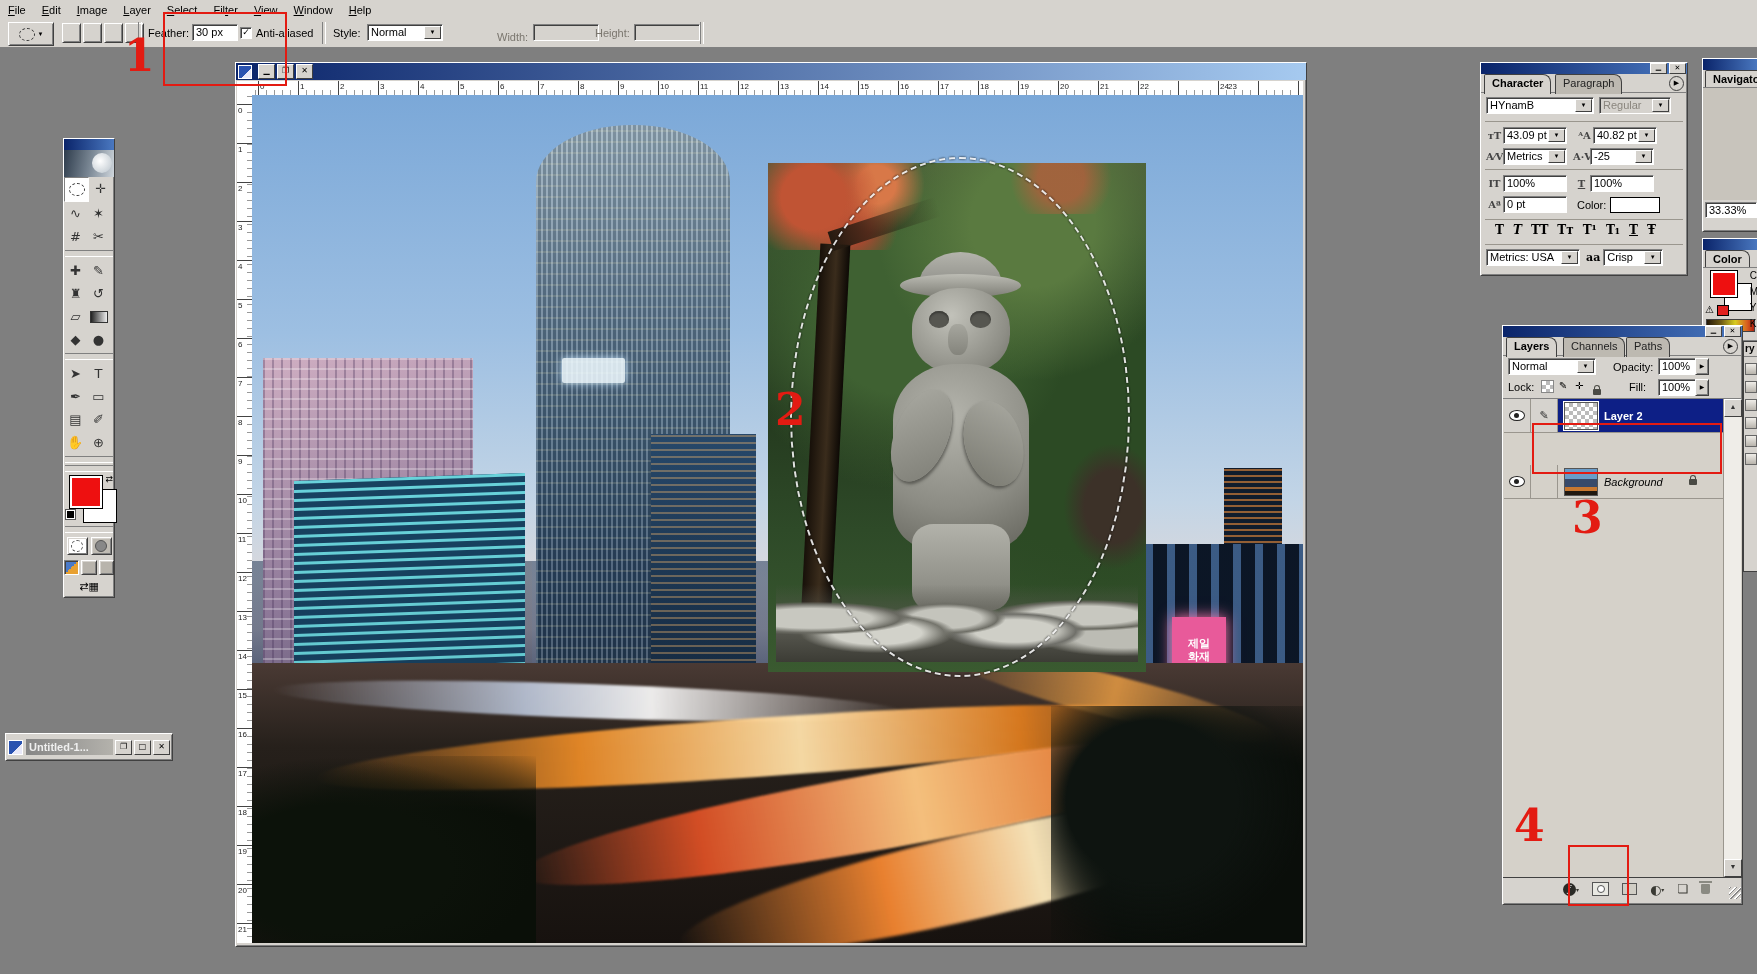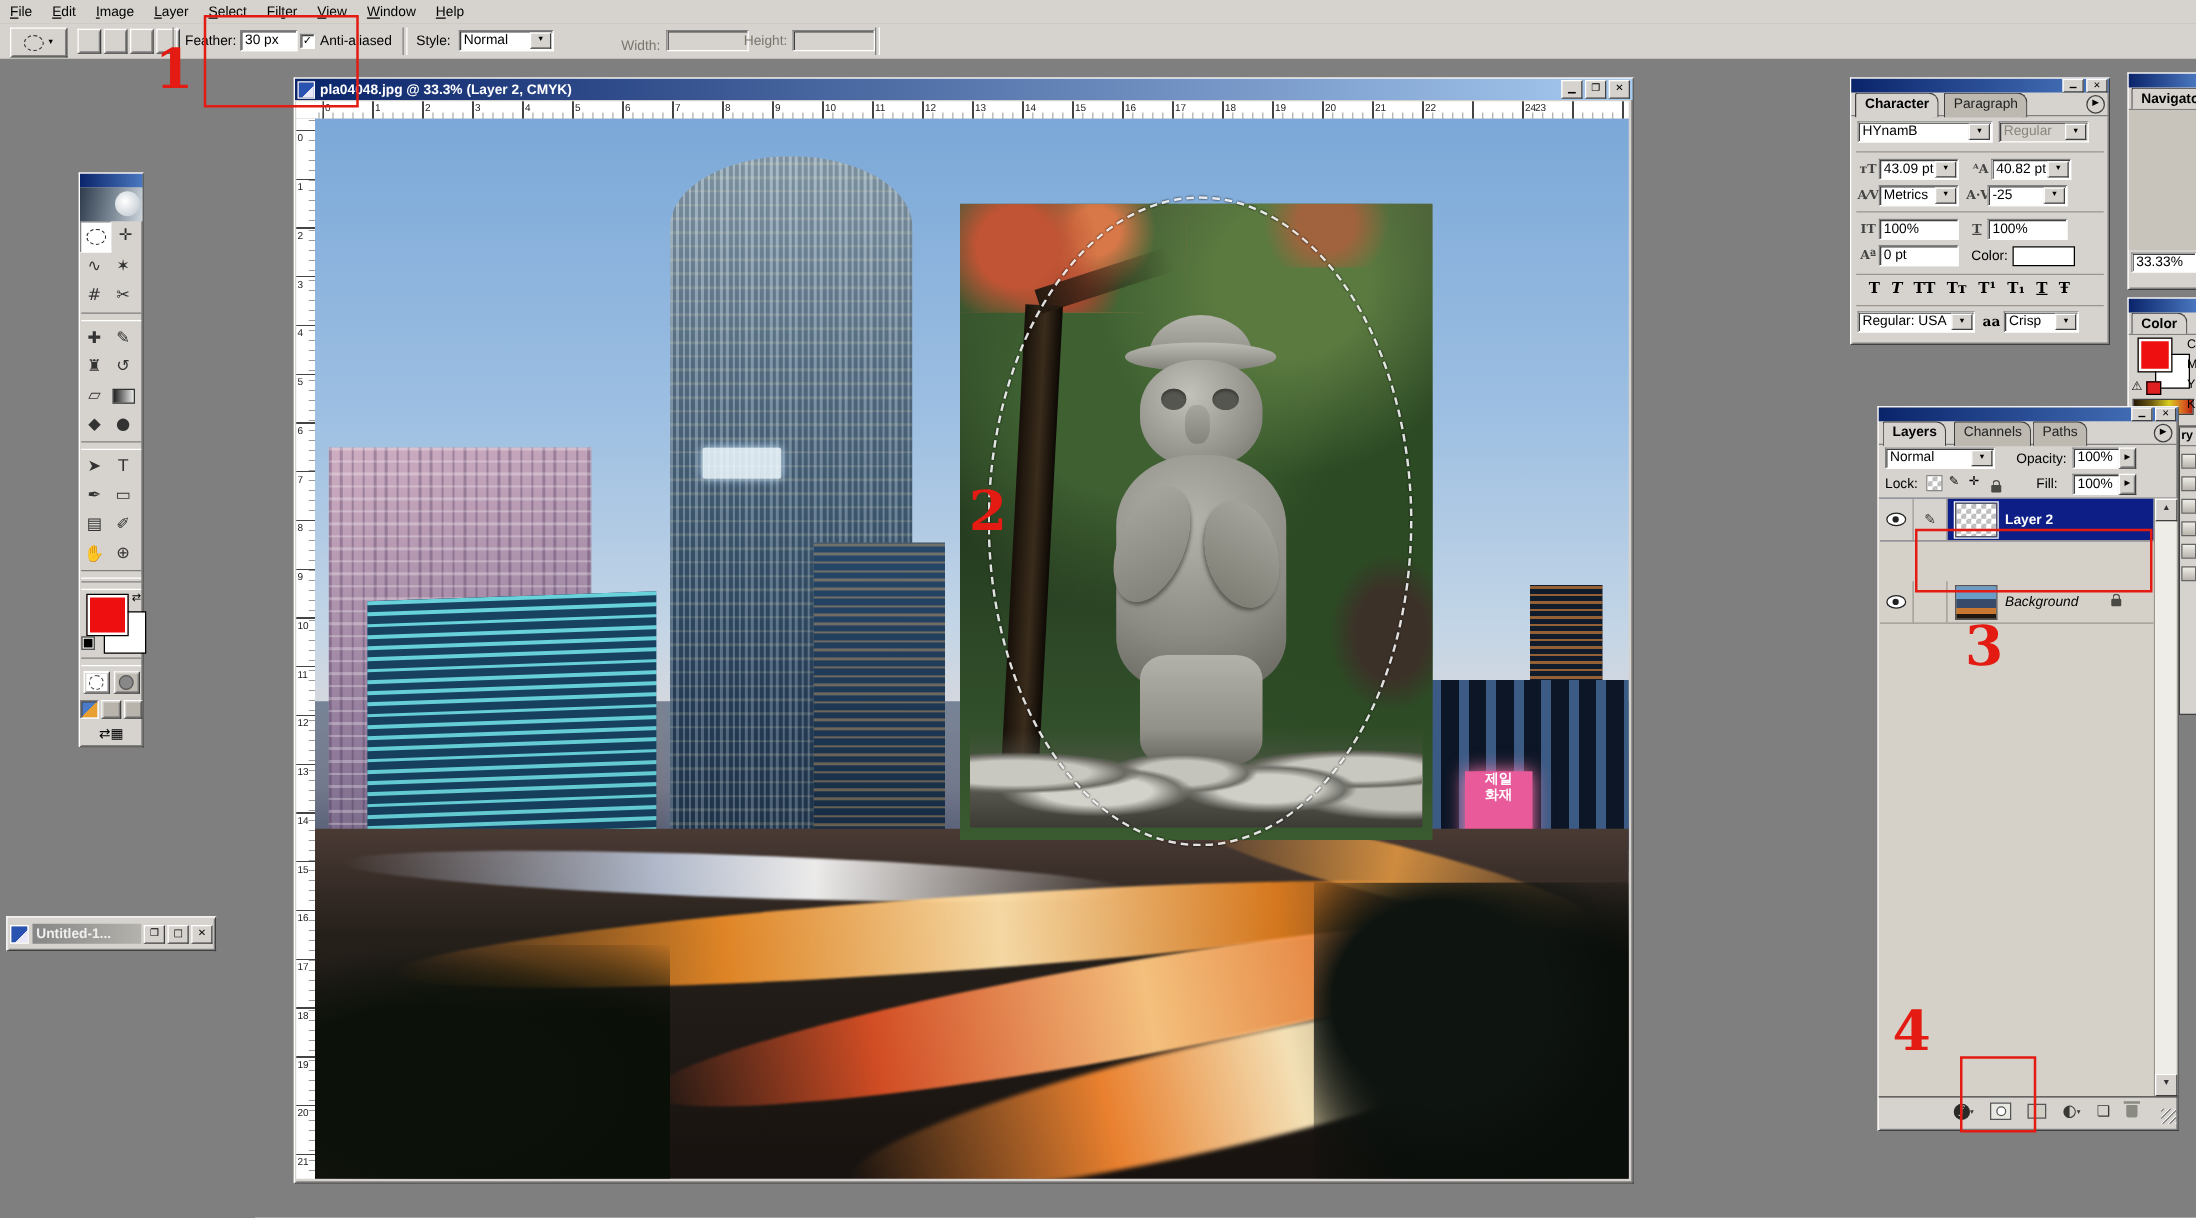--- a/index.html
+++ b/index.html
@@ -184,21 +184,20 @@
     <span class="sunken" style="width:14px;height:13px;background:linear-gradient(135deg,#4a7ac8 50%,#e8a030 50%)"></span>
     <span class="raised" style="width:14px;height:13px;background:#b8b4ac"></span>
     <span class="raised" style="width:14px;height:13px;background:#b8b4ac"></span>
   </div>
   <div style="text-align:center;padding:2px 0 4px 0;font-family:'DejaVu Sans',sans-serif;font-size:11px">⇄▦</div>
 </div>
 
 <div class="abs raised" style="left:235px;top:62px;width:1070px;height:883px;background:#d6d3ce">
   <div class="titlebar">
     <span style="width:12px;height:12px;margin-right:4px;background:linear-gradient(135deg,#2a52b0 60%,#e8e8f8 60%);border:1px solid #fff"></span>
-    <span style="flex:1">pla04048.jpg @ 33.3% (Layer 2, CMYK)</span>
     <span class="tbtn">▁</span>
     <span class="tbtn">❐</span>
     <span class="tbtn">✕</span>
   </div>
 
   <div class="ruler" style="left:1px;top:18px;width:15px;height:14px;border-right:1px solid #888;border-bottom:1px solid #888"></div>
   <div class="ruler" id="hruler" style="left:16px;top:18px;width:1051px;height:14px;border-bottom:1px solid #888;
        background-image:repeating-linear-gradient(90deg,#444 0 1px,transparent 1px 40px),repeating-linear-gradient(90deg,#999 0 1px,transparent 1px 8px);
        background-size:100% 100%,100% 5px;background-position:6px bottom,6px bottom;background-repeat:no-repeat,repeat-x">
       <span class="rnum" style="left: 8px; top: 1px;">0</span>
@@ -258,21 +257,21 @@
   <div class="abs" style="left:16px;top:32px;width:1051px;height:848px;overflow:hidden;background:linear-gradient(180deg,#7ba8d8 0%,#9dbfe2 28%,#c3d5e6 48%,#d9d8dc 57%,#cfc3c9 63%,#8a8798 68%)">
 
     <div class="abs" style="left:0;top:55%;width:100%;height:16%;background:repeating-linear-gradient(90deg,rgba(40,60,90,.55) 0 26px,rgba(90,110,140,.35) 26px 40px,rgba(30,45,70,.5) 40px 70px)"></div>
     <div class="abs" style="left:1%;top:31%;width:20%;height:44%;background:repeating-linear-gradient(180deg,rgba(255,255,255,.28) 0 2px,transparent 2px 10px),repeating-linear-gradient(90deg,rgba(60,40,80,.3) 0 2px,transparent 2px 9px),linear-gradient(165deg,#cfaec2,#8d7898 60%,#58536e)"></div>
     <div class="abs" style="left:4%;top:45%;width:22%;height:40%;transform:skewY(-2deg);background:repeating-linear-gradient(180deg,rgba(120,240,240,.75) 0 3px,rgba(20,60,90,.9) 3px 9px),linear-gradient(180deg,#3a7a9a,#123048)"></div>
     <div class="abs" style="left:27%;top:3.5%;width:18.5%;height:67%;border-radius:50% 50% 0 0/10% 10% 0 0;background:repeating-linear-gradient(0deg,rgba(255,244,190,.14) 0 2px,transparent 2px 11px),repeating-linear-gradient(90deg,rgba(255,255,255,.2) 0 2px,rgba(0,0,0,.14) 2px 5px),linear-gradient(180deg,#93aaba 0%,#5d7890 32%,#3d5a74 58%,#2a4460 78%,#223850 100%)"></div>
     <div class="abs" style="left:29.5%;top:31%;width:6%;height:3%;background:rgba(240,250,255,.85);box-shadow:0 0 8px rgba(200,230,255,.9);border-radius:2px"></div>
     <div class="abs" style="left:38%;top:40%;width:10%;height:30%;background:repeating-linear-gradient(0deg,rgba(255,190,110,.35) 0 2px,transparent 2px 7px),linear-gradient(180deg,#27486a,#15293f)"></div>
     <div class="abs" style="left:92.5%;top:44%;width:5.5%;height:30%;background:repeating-linear-gradient(0deg,rgba(255,150,60,.55) 0 2px,transparent 2px 6px),#101c2c"></div>
     <div class="abs" style="left:85%;top:53%;width:15%;height:16%;background:repeating-linear-gradient(90deg,rgba(90,140,200,.5) 0 8px,rgba(10,20,35,.9) 8px 22px),#1c2a40"></div>
-    <div class="abs" style="left:87.5%;top:61.5%;width:5.2%;height:8%;background:#e85a9a;box-shadow:0 0 14px #ff7ab0;color:#fff;font-size:11px;font-weight:bold;display:flex;justify-content:center;text-align:center;line-height:13px;writing-mode:horizontal-tb">
+    <div class="abs" style="left:87.5%;top:61.5%;width:5.2%;height:8%;background:#e85a9a;box-shadow:0 0 14px #ff7ab0;color:#fff;font-size:11px;font-weight:bold;display:flex;align-items:center;justify-content:center;text-align:center;line-height:13px;writing-mode:horizontal-tb">
         <span style="width:30px;word-break:break-all">제일화재</span>
       </div>
 
     <div class="abs" style="left:0;top:67%;width:100%;height:33%;background:linear-gradient(180deg,#4a3a34 0,#26201b 30%,#17120f 100%)"></div>
     <div class="abs" style="left:2%;top:69.5%;width:60%;height:4%;border-radius:50%;transform:rotate(2deg);background:linear-gradient(90deg,transparent,rgba(215,230,255,.75) 40%,rgba(255,255,255,.9) 60%,transparent);filter:blur(1px)"></div>
     <div class="abs" style="left:6%;top:73.5%;width:84%;height:7%;border-radius:50%;transform:rotate(-4deg);background:linear-gradient(90deg,transparent,rgba(255,150,40,.85) 30%,rgba(255,225,170,.95) 55%,rgba(255,140,30,.8) 80%,transparent);filter:blur(1px)"></div>
     <div class="abs" style="left:25%;top:80%;width:70%;height:9%;border-radius:50%;transform:rotate(-10deg);background:linear-gradient(90deg,transparent,rgba(255,90,40,.8) 25%,rgba(255,200,130,.95) 55%,rgba(255,120,40,.85) 85%,transparent);filter:blur(1px)"></div>
     <div class="abs" style="left:40%;top:87%;width:58%;height:10%;border-radius:50%;transform:rotate(-13deg);background:linear-gradient(90deg,transparent,rgba(255,140,50,.9) 35%,rgba(255,235,190,.95) 60%,transparent);filter:blur(1.5px)"></div>
     <div class="abs" style="left:66%;top:68.5%;width:32%;height:5%;border-radius:50%;transform:rotate(14deg);background:linear-gradient(90deg,transparent,rgba(255,170,70,.75) 50%,transparent);filter:blur(1px)"></div>
     <div class="abs" style="left:0;top:78%;width:27%;height:22%;background:radial-gradient(ellipse at 30% 60%,#0c120a 0 40%,transparent 70%),radial-gradient(ellipse at 75% 80%,#0a0f08 0 45%,transparent 75%)"></div>
@@ -351,21 +350,21 @@
       <span style="font-style: italic;">T</span>
       <span>TT</span>
       <span>Tт</span>
       <span>T¹</span>
       <span>T₁</span>
       <span style="text-decoration: underline;">T</span>
       <span>Ŧ</span>
     </div>
   <div style="position:absolute;left:4px;right:4px;top:181px;border-top:1px solid #9a968e"></div>
   <div class="chrow" style="top:186px">
-    <span class="field" style="width:86px;position:relative"><span>Regular: USA</span><span class="dd">▼</span></span>
+    <span class="field" style="width:86px;position:relative"><span>Metrics: USA</span><span class="dd">▼</span></span>
     <span style="margin-left:6px;font-weight:bold;font-family:'DejaVu Serif',serif">aa</span>
     <span class="field" style="width:52px;margin-left:3px;position:relative"><span>Crisp</span><span class="dd">▼</span></span>
   </div>
 </div>
 
 <div class="abs raised" style="left:1702px;top:58px;width:55px;height:172px;background:#d6d3ce;z-index:29">
   <div class="ptitle"></div>
   <div style="position:relative;height:17px;border-bottom:1px solid #808080;overflow:hidden">
     <span class="ptab" style="left:2px;font-weight:bold">Navigator</span>
   </div>

